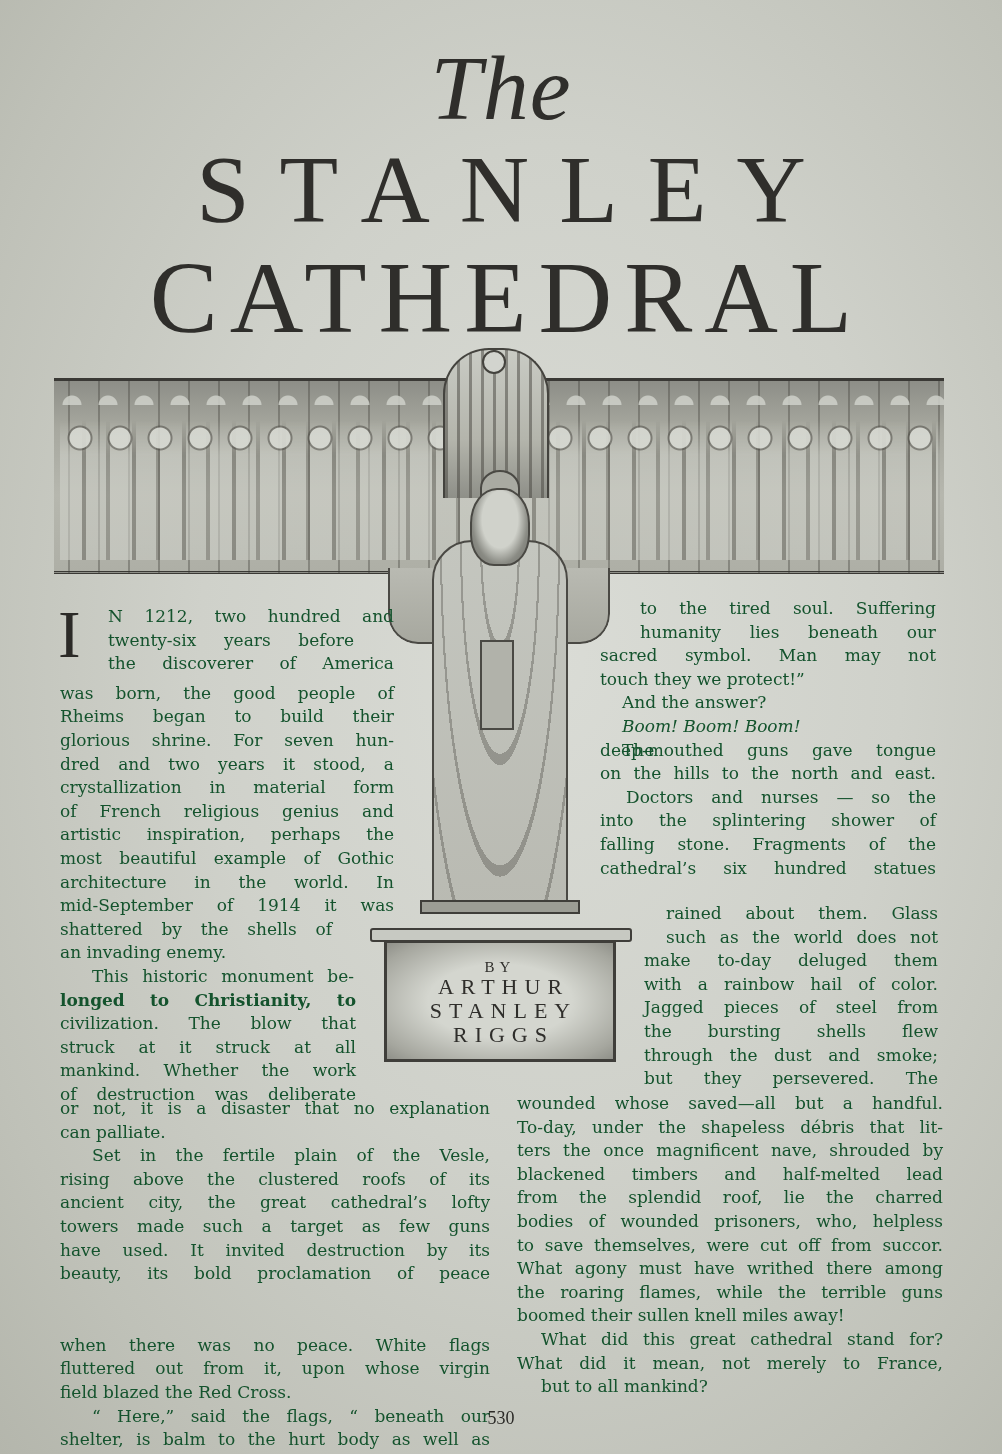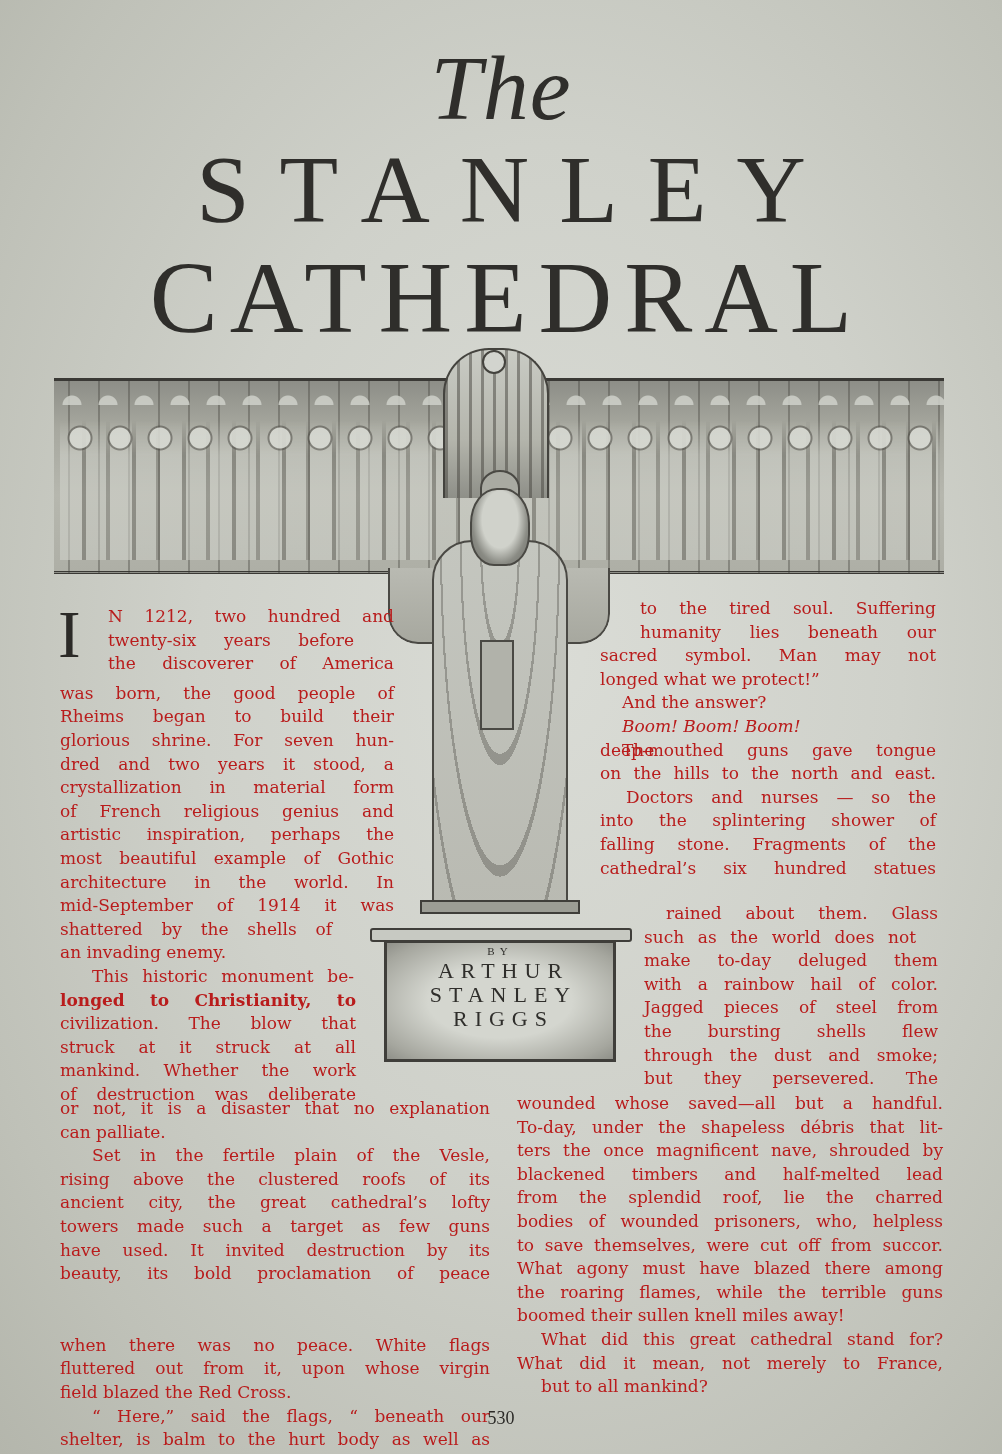--- a/index.html
+++ b/index.html
@@ -101,27 +101,27 @@
       left: 370px; top: 928px; width: 262px; height: 14px;
       border: 2px solid #3f3e3a; background: #c7c9c2; box-sizing: border-box; border-radius: 3px;
     }
     .plaque {
       left: 384px; top: 940px; width: 232px; height: 122px;
       border: 3px solid #3f3e3a; box-sizing: border-box;
       background: radial-gradient(ellipse at 50% 50%, #d4d6cf 0 45%, #a6a79f 85%, #8f9089 100%);
       text-align: center;
       font-family: "Liberation Serif", serif; color: #2f2e2b;
     }
-    .plaque .by { font-size: 11px; letter-spacing: 5px; margin-top: 0; line-height: 16px; }
+    .plaque .by { font-size: 15px; letter-spacing: 5px; margin-top: 16px; line-height: 16px; }
     .plaque .name { font-size: 22px; letter-spacing: 7px; line-height: 24px; padding-left: 7px; }
 
     
     .col {
       font-family: "DejaVu Serif", serif; font-size: 17px; line-height: 23.6px;
-      color: #b91c1c; text-align: justify;
+      color: #14532d; text-align: justify;
     }
     .line { display: block; white-space: nowrap; text-align-last: justify; text-align: justify; height: 23.6px; }
     .line.last { text-align-last: left; }
     .line.indent { padding-left: 32px; }
     .dropcap {
       left: 58px; top: 604px; font-family: "Liberation Serif", serif;
       font-size: 68px; line-height: 60px; color: #2b2a27;
     }
     em.it { font-family: "DejaVu Serif", serif; font-style: italic; }
     .page-number {
@@ -196,54 +196,54 @@
   <span class="line" style="width:430px;">fluttered out from it, upon whose virgin</span>
   <span class="line last" style="width:430px;">field blazed the Red Cross.</span>
   <span class="line indent" style="width:398px;">“ Here,” said the flags, “ beneath our</span>
   <span class="line" style="width:430px;">shelter, is balm to the hurt body as well as</span>
 </div>
 
 <div class="abs col" style="left:600px; top:597px; width:336px;">
   <span class="line" style="margin-left:40px; width:296px;">to the tired soul. Suffering</span>
   <span class="line" style="margin-left:40px; width:296px;">humanity lies beneath our</span>
   <span class="line" style="width:336px;">sacred symbol. Man may not</span>
-  <span class="line last" style="width:336px;">longed what we protect!”</span>
+  <span class="line last" style="width:336px;">touch they we protect!”</span>
   <span class="line last indent" style="width:304px; padding-left:22px;">And the answer?</span>
   <span class="line" style="width:336px; text-align-last:auto; padding-left:22px; box-sizing:border-box; display:flex; justify-content:space-between;flex-direction:column;">
     <em class="it">Boom! Boom! Boom!</em>
     <span>The</span>
   </span>
   <span class="line" style="width:336px;">deep-mouthed guns gave tongue</span>
   <span class="line" style="width:336px;">on the hills to the north and east.</span>
   <span class="line" style="width:310px; padding-left:26px;">Doctors and nurses — so the</span>
   <span class="line" style="width:336px;">into the splintering shower of</span>
   <span class="line" style="width:336px;">falling stone. Fragments of the</span>
   <span class="line" style="width:336px;">cathedral’s six hundred statues</span>
 </div>
 
 <div class="abs col" style="left:644px; top:902px; width:294px;">
   <span class="line" style="margin-left:22px; width:272px;">rained about them. Glass</span>
-  <span class="line" style="width:272px;">such as the world does not</span>
+  <span class="line" style="margin-left:22px; width:272px;">such as the world does not</span>
   <span class="line" style="width:294px;">make to-day deluged them</span>
   <span class="line" style="width:294px;">with a rainbow hail of color.</span>
   <span class="line" style="width:294px;">Jagged pieces of steel from</span>
   <span class="line" style="width:294px;">the bursting shells flew</span>
   <span class="line" style="width:294px;">through the dust and smoke;</span>
   <span class="line" style="width:294px;">but they persevered. The</span>
 </div>
 
 <div class="abs col" style="left:517px; top:1092px; width:426px;">
   <span class="line" style="width:426px;">wounded whose saved—all but a handful.</span>
   <span class="line" style="width:426px;">To-day, under the shapeless débris that lit-</span>
   <span class="line" style="width:426px;">ters the once magnificent nave, shrouded by</span>
   <span class="line" style="width:426px;">blackened timbers and half-melted lead</span>
   <span class="line" style="width:426px;">from the splendid roof, lie the charred</span>
   <span class="line" style="width:426px;">bodies of wounded prisoners, who, helpless</span>
   <span class="line" style="width:426px;">to save themselves, were cut off from succor.</span>
-  <span class="line" style="width:426px;">What agony must have blazed there among</span>
+  <span class="line" style="width:426px;">What agony must have writhed there among</span>
   <span class="line" style="width:426px;">the roaring flames, while the terrible guns</span>
   <span class="line last" style="width:426px;">boomed their sullen knell miles away!</span>
   <span class="line indent" style="width:402px; padding-left:24px;">What did this great cathedral stand for?</span>
   <span class="line" style="width:426px;">What did it mean, not merely to France,</span>
   <span class="line last" style="width:426px;margin-left:24px;">but to all mankind?</span>
 </div>
 
 <div class="abs page-number">530</div>
 
 </body></html>

